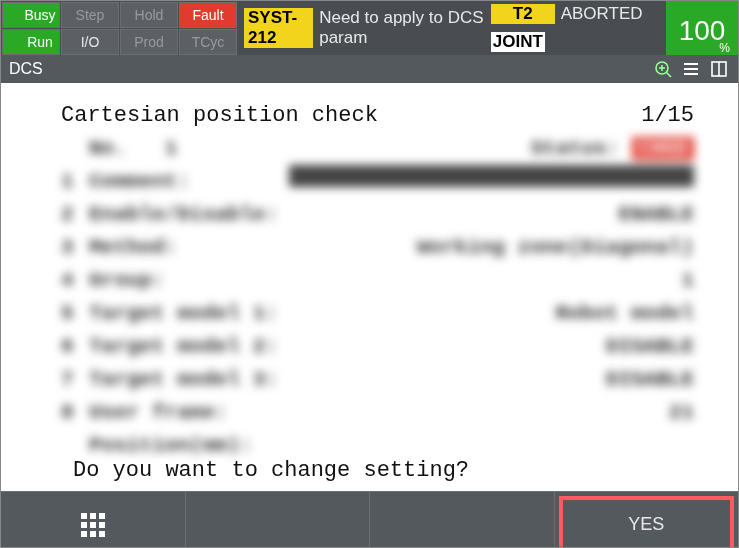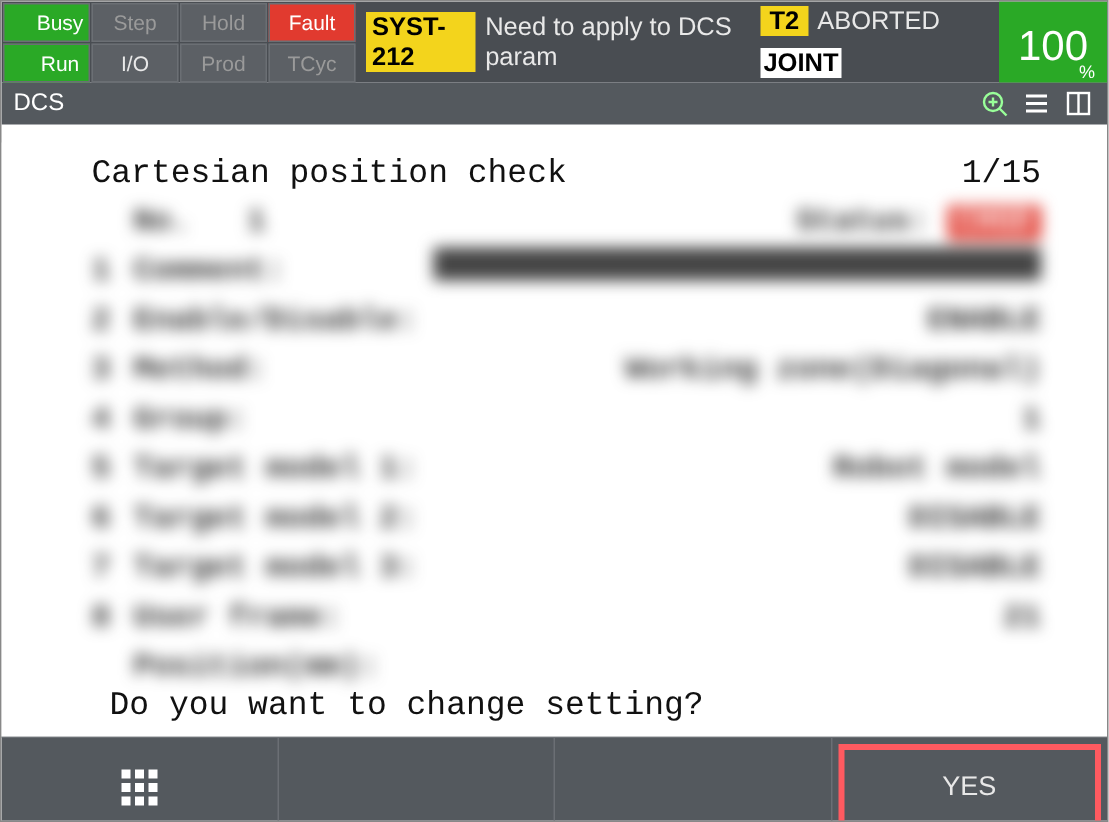--- a/index.html
+++ b/index.html
@@ -44,21 +44,21 @@
     padding: 2px 6px;
     font-size: 17px;
     color: #e8e8e8;
     font-family: "Segoe UI", Arial, sans-serif;
   }
   .msg-line1 { display: flex; align-items: center; gap: 6px; }
   .alarm-tag {
     background: #f3d41c; color: #000; padding: 0 4px; font-weight: 600;
   }
   .msg-line2 { display: flex; align-items: center; gap: 6px; flex-wrap: wrap; }
-  .mode-tag { background: #f3d41c; color: #000; padding: 0 6px; font-weight: 600; }
+  .mode-tag { background: #f3d41c; color: #000; padding: 0 22px; font-weight: 600; }
   .joint-tag { background: #fff; color: #000; padding: 0 2px; font-weight: 600; }
   .pct-box {
     width: 72px;
     background: #2aa926;
     color: #fff;
     display: flex;
     flex-direction: column;
     align-items: center;
     justify-content: flex-end;
     font-size: 28px;

